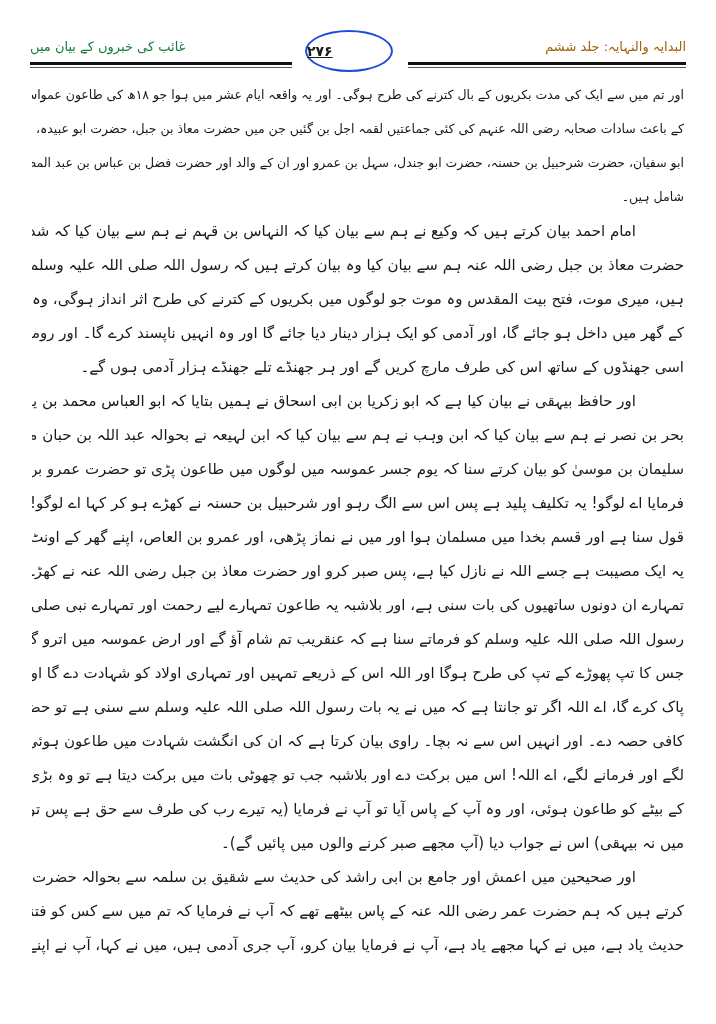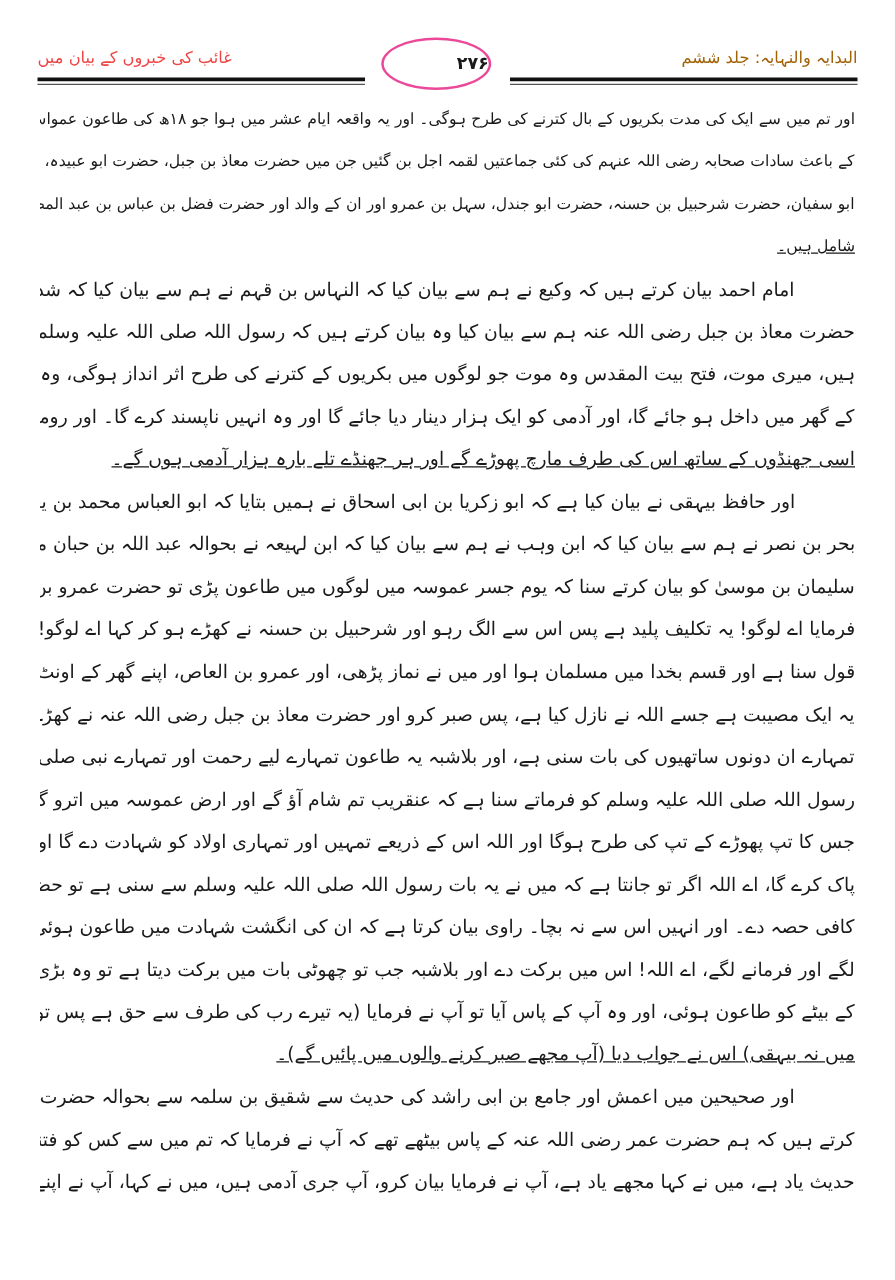--- a/index.html
+++ b/index.html
@@ -41,36 +41,37 @@
       color: #a16207;
     }
     .header-left-title {
       position: absolute;
       left: 0;
       top: 8px;
       direction: rtl;
       font-size: 13px;
       line-height: 18px;
       white-space: nowrap;
-      color: #ef4444;
+      color: #15803d;
     }
     .page-number-oval {
       position: absolute;
       left: 275px;
       top: 0;
       width: 88px;
       height: 42px;
-      border: 2px solid #ec4899;
+      border: 2px solid #1d4ed8;
       border-radius: 50%;
       box-sizing: border-box;
       display: flex;
       align-items: center;
-      justify-content: flex-end;
+      justify-content: flex-start;
       background: #fff;
       z-index: 2;
+      text-decoration: underline;
     }
     .page-number {
       font-size: 14px;
       font-weight: bold;
       letter-spacing: 1px;
       direction: rtl;
     }
     .rule-left, .rule-right {
       position: absolute;
       top: 32px;
@@ -100,21 +101,20 @@
       height: 34px;
       line-height: 34px;
       font-size: 15px;
       white-space: nowrap;
       overflow: hidden;
       text-align: justify;
       text-align-last: justify;
     }
     .line.last {
       text-align-last: right;
-      text-decoration: underline;
     }
     .line.indent {
       padding-right: 48px;
     }
     .line.small {
       font-size: 12.5px;
     }
   </style>
 </head>
 <body>
@@ -133,21 +133,21 @@
 
   <div class="content" id="content">
       <span class="line small">اور تم میں سے ایک کی مدت بکریوں کے بال کترنے کی طرح ہوگی۔ اور یہ واقعہ ایام عشر میں ہوا جو ۱۸ھ کی طاعون عمواس ہے جس</span>
       <span class="line small">کے باعث سادات صحابہ رضی اللہ عنہم کی کئی جماعتیں لقمہ اجل بن گئیں جن میں حضرت معاذ بن جبل، حضرت ابو عبیدہ، حضرت یزید بن</span>
       <span class="line small">ابو سفیان، حضرت شرحبیل بن حسنہ، حضرت ابو جندل، سہل بن عمرو اور ان کے والد اور حضرت فضل بن عباس بن عبد المطلب رضی اللہ عنہم</span>
       <span class="line last small">شامل ہیں۔</span>
       <span class="line indent">امام احمد بیان کرتے ہیں کہ وکیع نے ہم سے بیان کیا کہ النہاس بن قہم نے ہم سے بیان کیا کہ شداد ابو عمار نے بحوالہ</span>
       <span class="line ">حضرت معاذ بن جبل رضی اللہ عنہ ہم سے بیان کیا وہ بیان کرتے ہیں کہ رسول اللہ صلی اللہ علیہ وسلم نے فرمایا چھ باتیں قیامت کی علامات میں سے</span>
       <span class="line ">ہیں، میری موت، فتح بیت المقدس وہ موت جو لوگوں میں بکریوں کے کترنے کی طرح اثر انداز ہوگی، وہ فتنہ جس کا حریم ہر مسلمان</span>
       <span class="line ">کے گھر میں داخل ہو جائے گا، اور آدمی کو ایک ہزار دینار دیا جائے گا اور وہ انہیں ناپسند کرے گا۔ اور رومیوں سے جنگ ہوگی اور وہ</span>
-      <span class="line last">اسی جھنڈوں کے ساتھ اس کی طرف مارچ پھوڑے گے اور ہر جھنڈے تلے بارہ ہزار آدمی ہوں گے۔</span>
+      <span class="line last">اسی جھنڈوں کے ساتھ اس کی طرف مارچ کریں گے اور ہر جھنڈے تلے جھنڈے ہزار آدمی ہوں گے۔</span>
       <span class="line indent">اور حافظ بیہقی نے بیان کیا ہے کہ ابو زکریا بن ابی اسحاق نے ہمیں بتایا کہ ابو العباس محمد بن یعقوب نے ہم سے بیان کیا کہ</span>
       <span class="line ">بحر بن نصر نے ہم سے بیان کیا کہ ابن وہب نے ہم سے بیان کیا کہ ابن لہیعہ نے بحوالہ عبد اللہ بن حبان مجھے بتایا کہ انہوں نے</span>
       <span class="line ">سلیمان بن موسیٰ کو بیان کرتے سنا کہ یوم جسر عموسہ میں لوگوں میں طاعون پڑی تو حضرت عمرو بن العاص رضی اللہ عنہ نے کھڑے ہو کر</span>
       <span class="line ">فرمایا اے لوگو! یہ تکلیف پلید ہے پس اس سے الگ رہو اور شرحبیل بن حسنہ نے کھڑے ہو کر کہا اے لوگو! میں نے تمہارے ساتھی کا</span>
       <span class="line ">قول سنا ہے اور قسم بخدا میں مسلمان ہوا اور میں نے نماز پڑھی، اور عمرو بن العاص، اپنے گھر کے اونٹ سے بھی زیادہ گم کردہ راہ تھا،</span>
       <span class="line ">یہ ایک مصیبت ہے جسے اللہ نے نازل کیا ہے، پس صبر کرو اور حضرت معاذ بن جبل رضی اللہ عنہ نے کھڑے ہو کر کہا اے لوگو! میں نے</span>
       <span class="line ">تمہارے ان دونوں ساتھیوں کی بات سنی ہے، اور بلاشبہ یہ طاعون تمہارے لیے رحمت اور تمہارے نبی صلی اللہ علیہ وسلم کی دعا ہے، اور میں نے</span>
       <span class="line ">رسول اللہ صلی اللہ علیہ وسلم کو فرماتے سنا ہے کہ عنقریب تم شام آؤ گے اور ارض عموسہ میں اترو گے اور اس میں تمہیں خرجان نکال دے گی۔</span>
       <span class="line ">جس کا تپ پھوڑے کے تپ کی طرح ہوگا اور اللہ اس کے ذریعے تمہیں اور تمہاری اولاد کو شہادت دے گا اور تمہارے اموال کو</span>
       <span class="line ">پاک کرے گا، اے اللہ اگر تو جانتا ہے کہ میں نے یہ بات رسول اللہ صلی اللہ علیہ وسلم سے سنی ہے تو حضرت معاذ رضی اللہ عنہ اور آل معاذ کو اس سے</span>

